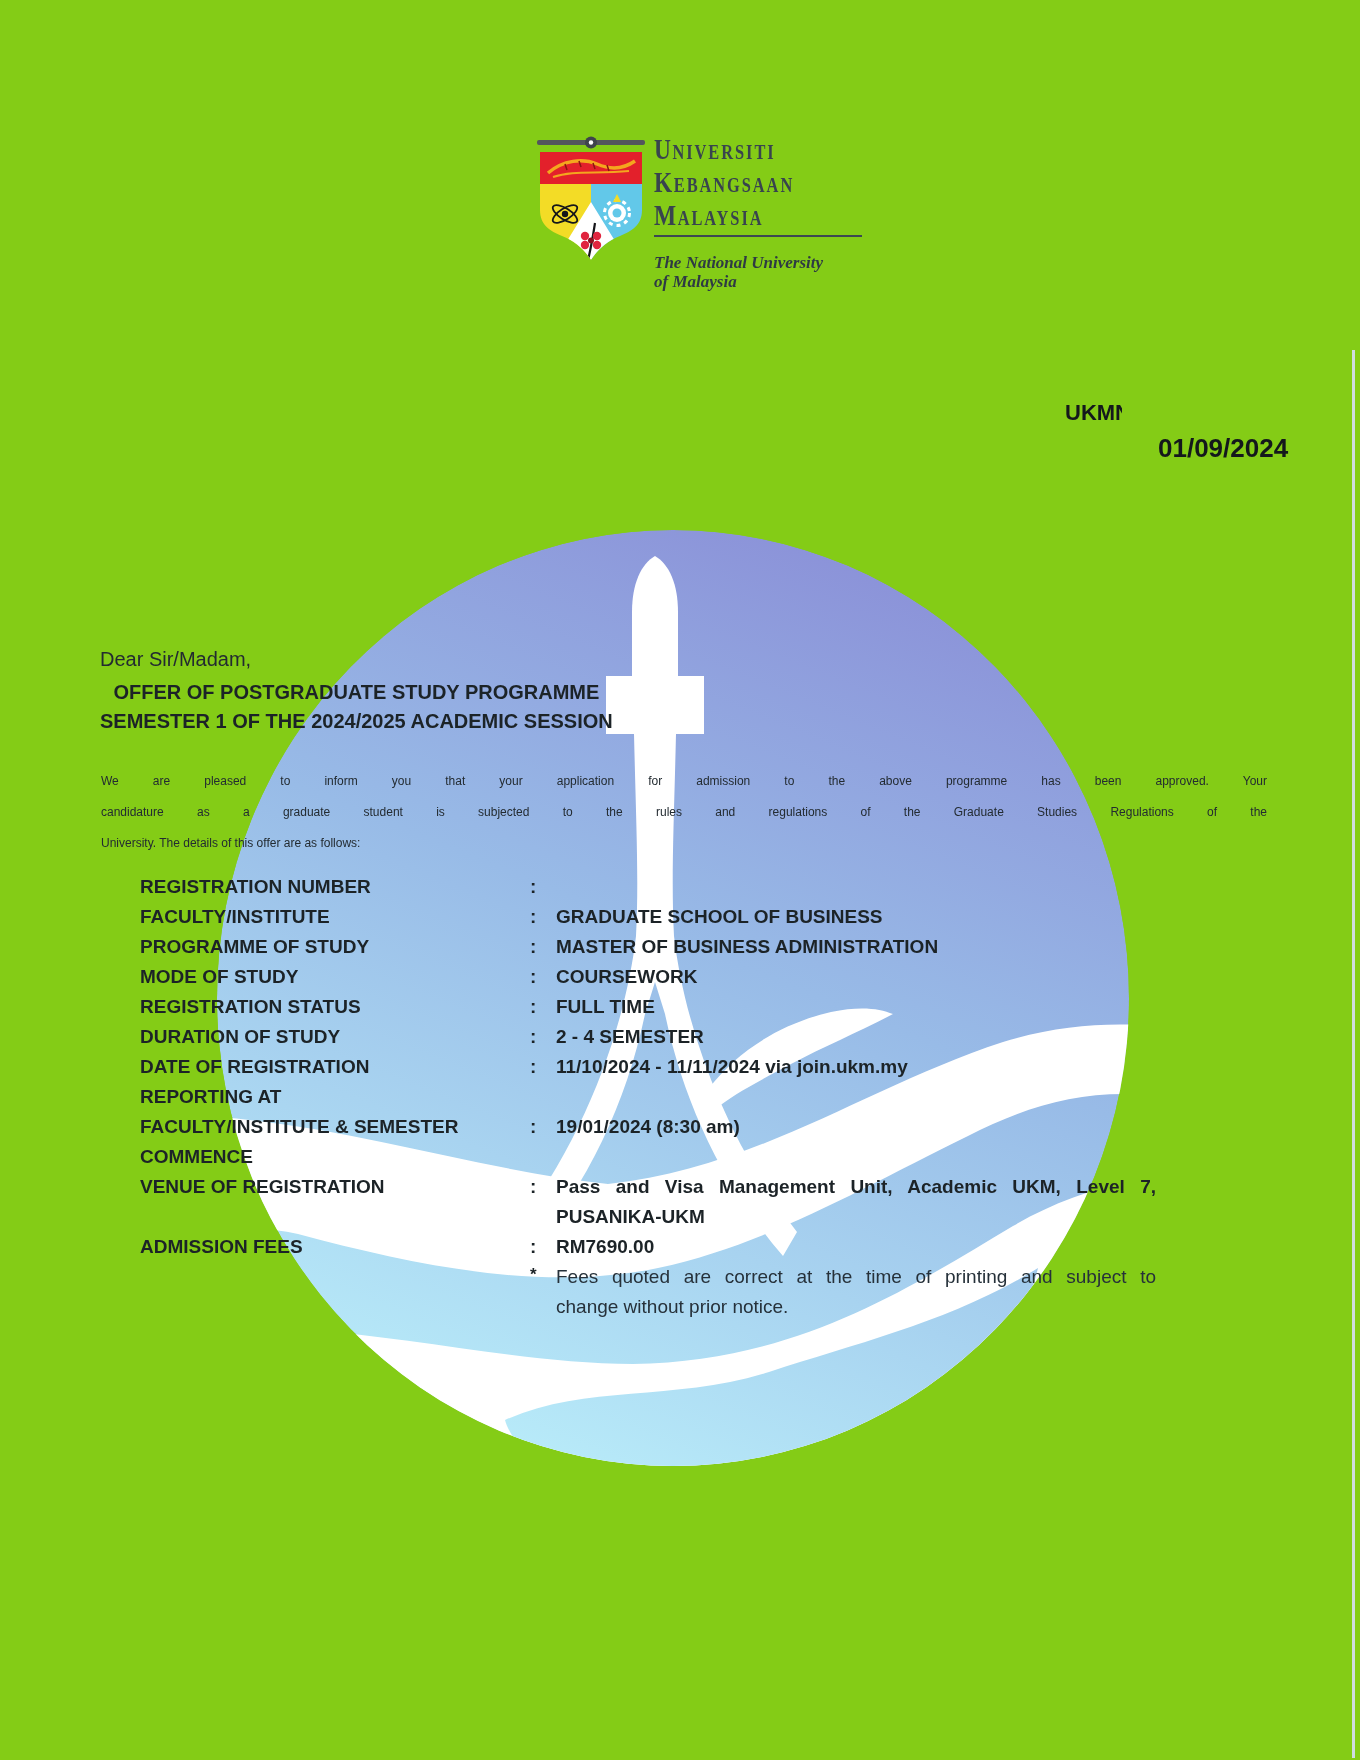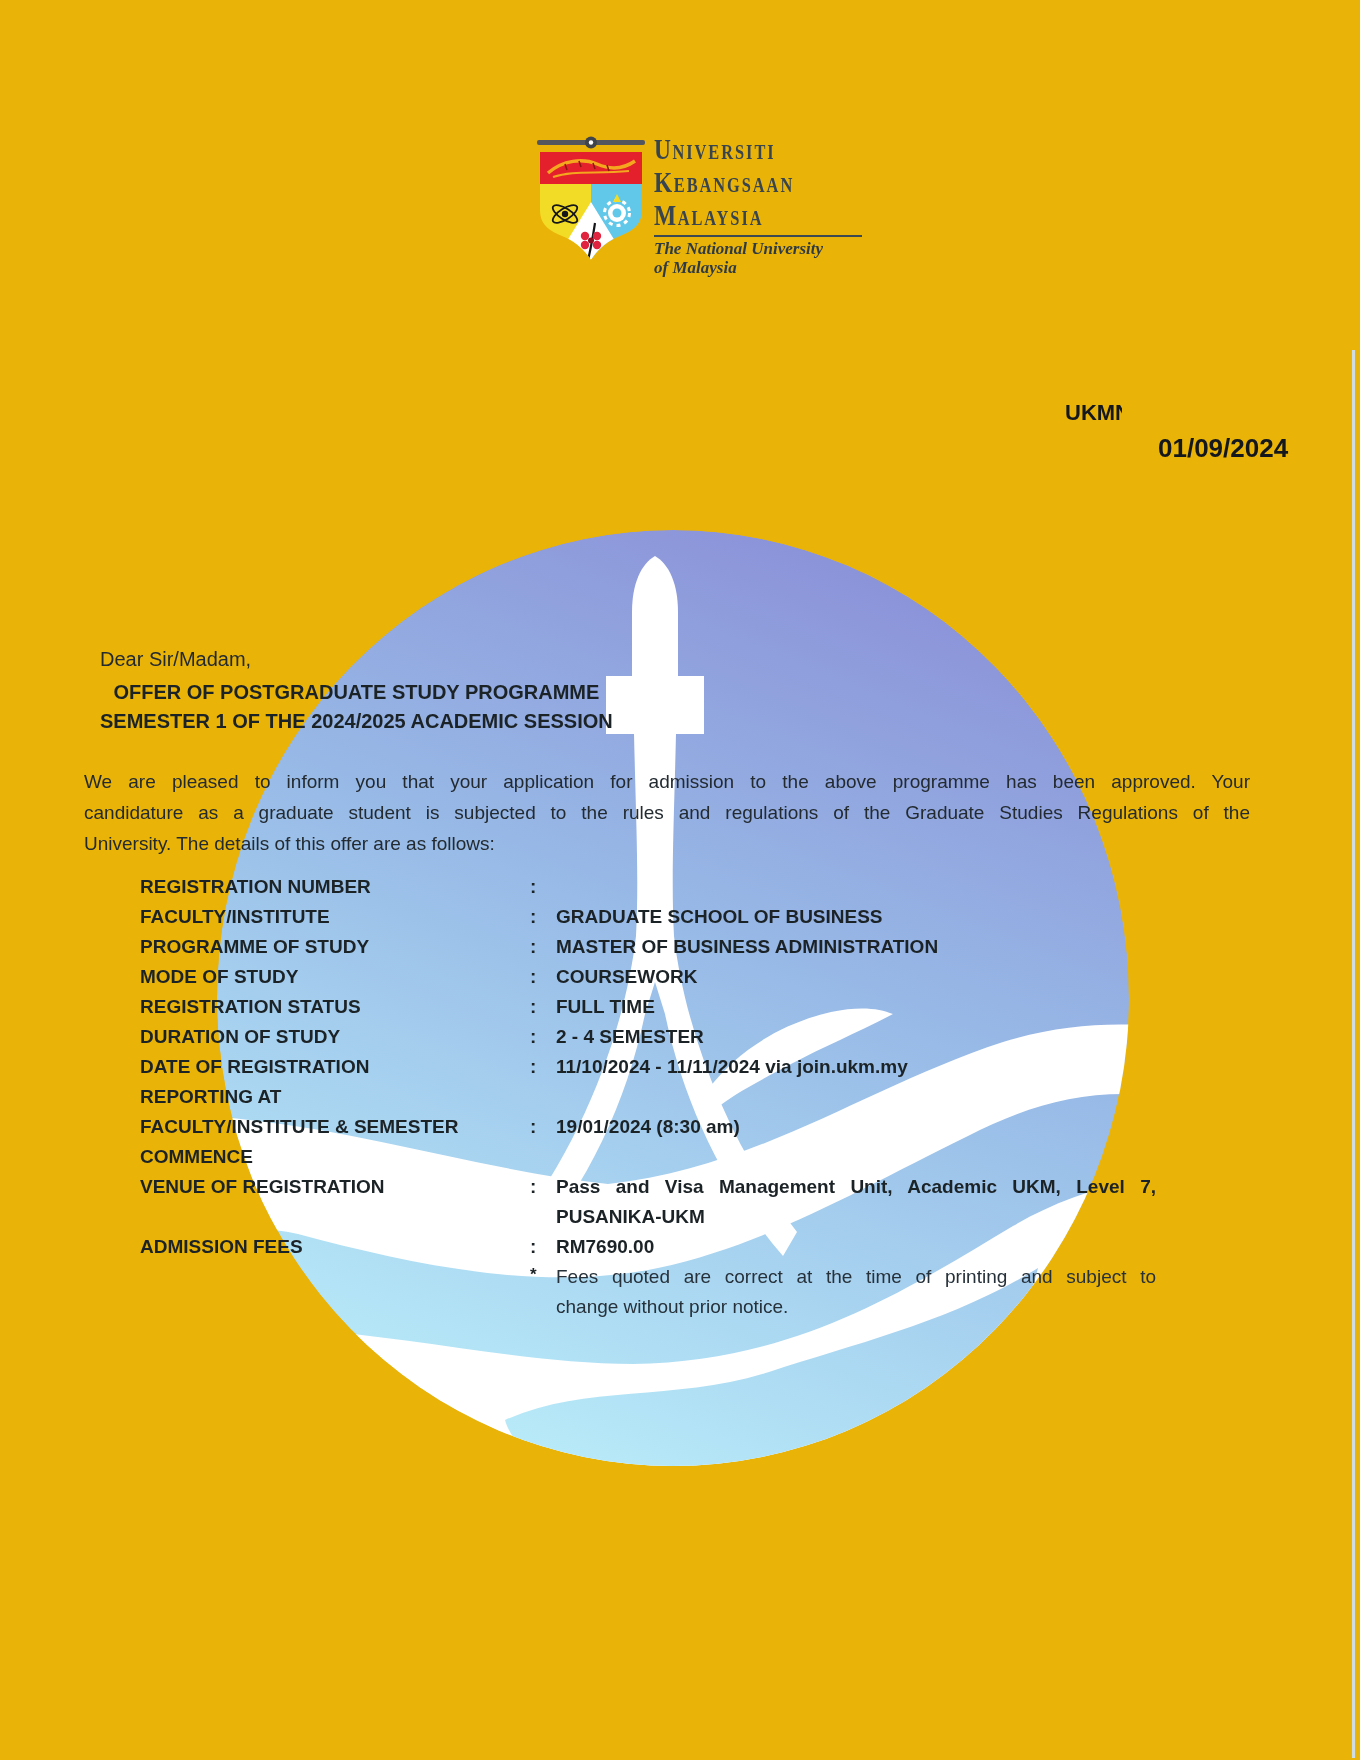--- a/index.html
+++ b/index.html
@@ -1,49 +1,49 @@
 <!DOCTYPE html>
 <html><head>
 <meta charset="utf-8">
 <style>
   html,body{margin:0;padding:0;background:#e9e9e9;}
   .page{
     position:relative; width:1360px; height:1760px; margin:0 auto;
-    background:#eab308; overflow:hidden;
+    background:#84cc16; overflow:hidden;
     font-family:"Liberation Sans", sans-serif; color:#232b31;
   }
   .abs{position:absolute;}
   
   #watermark{ z-index:1; }
   
   .scan-edge{ left:1352px; top:350px; width:3px; height:1408px;
     background:#cfdce1; z-index:0; }
   
   .crest{ left:535px; top:126px; z-index:3; }
   .wordmark{ left:654px; top:134px; z-index:3; color:#38444e;
     font-family:"Liberation Serif", serif; }
   .wm-line{ display:block; transform:scaleX(.78); transform-origin:left top;
     font-size:21px; font-weight:600; letter-spacing:2.5px; line-height:30px;
     white-space:nowrap; }
   .wm-line .init{ font-size:30px; letter-spacing:2px; }
   .wm-rule{ width:208px; height:0; border-top:2px solid #3c4852; margin-top:2px; }
-  .tagline{ margin-top:2px; font-family:"Liberation Serif", serif;
+  .tagline{ margin-top:16px; font-family:"Liberation Serif", serif;
     font-style:italic; font-weight:bold; font-size:17px; line-height:19px;
     color:#2e3a44; white-space:nowrap; }
   .ref{ left:1065px; top:400px; z-index:3; font-weight:bold; font-size:22px;
     color:#14181c; white-space:nowrap; }
   .ref .partial{ display:inline-block; width:7px; overflow:hidden;
     vertical-align:bottom; }
   .date{ left:1158px; top:433px; z-index:3; font-weight:bold; font-size:26px;
     color:#14181c; }
   
   .salutation{ left:100px; top:648px; z-index:3; font-size:20px; }
   .subject{ left:100px; top:678px; z-index:3; font-size:20px; font-weight:bold;
     line-height:29px; color:#1c2327;text-align:center; }
-  .intro{ left:84px; top:766px; width:1166px; z-index:3; font-size:19px;
+  .intro{ left:101px; top:766px; width:1166px; z-index:3; font-size:12px;
     line-height:31px; }
   .stretch{ text-align:justify; text-align-last:justify; }
   
   .details{ left:140px; top:872px; width:1030px; z-index:3; font-size:19px;
     font-weight:bold; color:#1c2327; }
   .drow{ display:grid; grid-template-columns:390px 26px 600px; }
   .drow > div{ line-height:30px; }
   .lbl{ white-space:nowrap; }
   .val{ white-space:nowrap; }
   .pad1{ padding-top:30px; }

